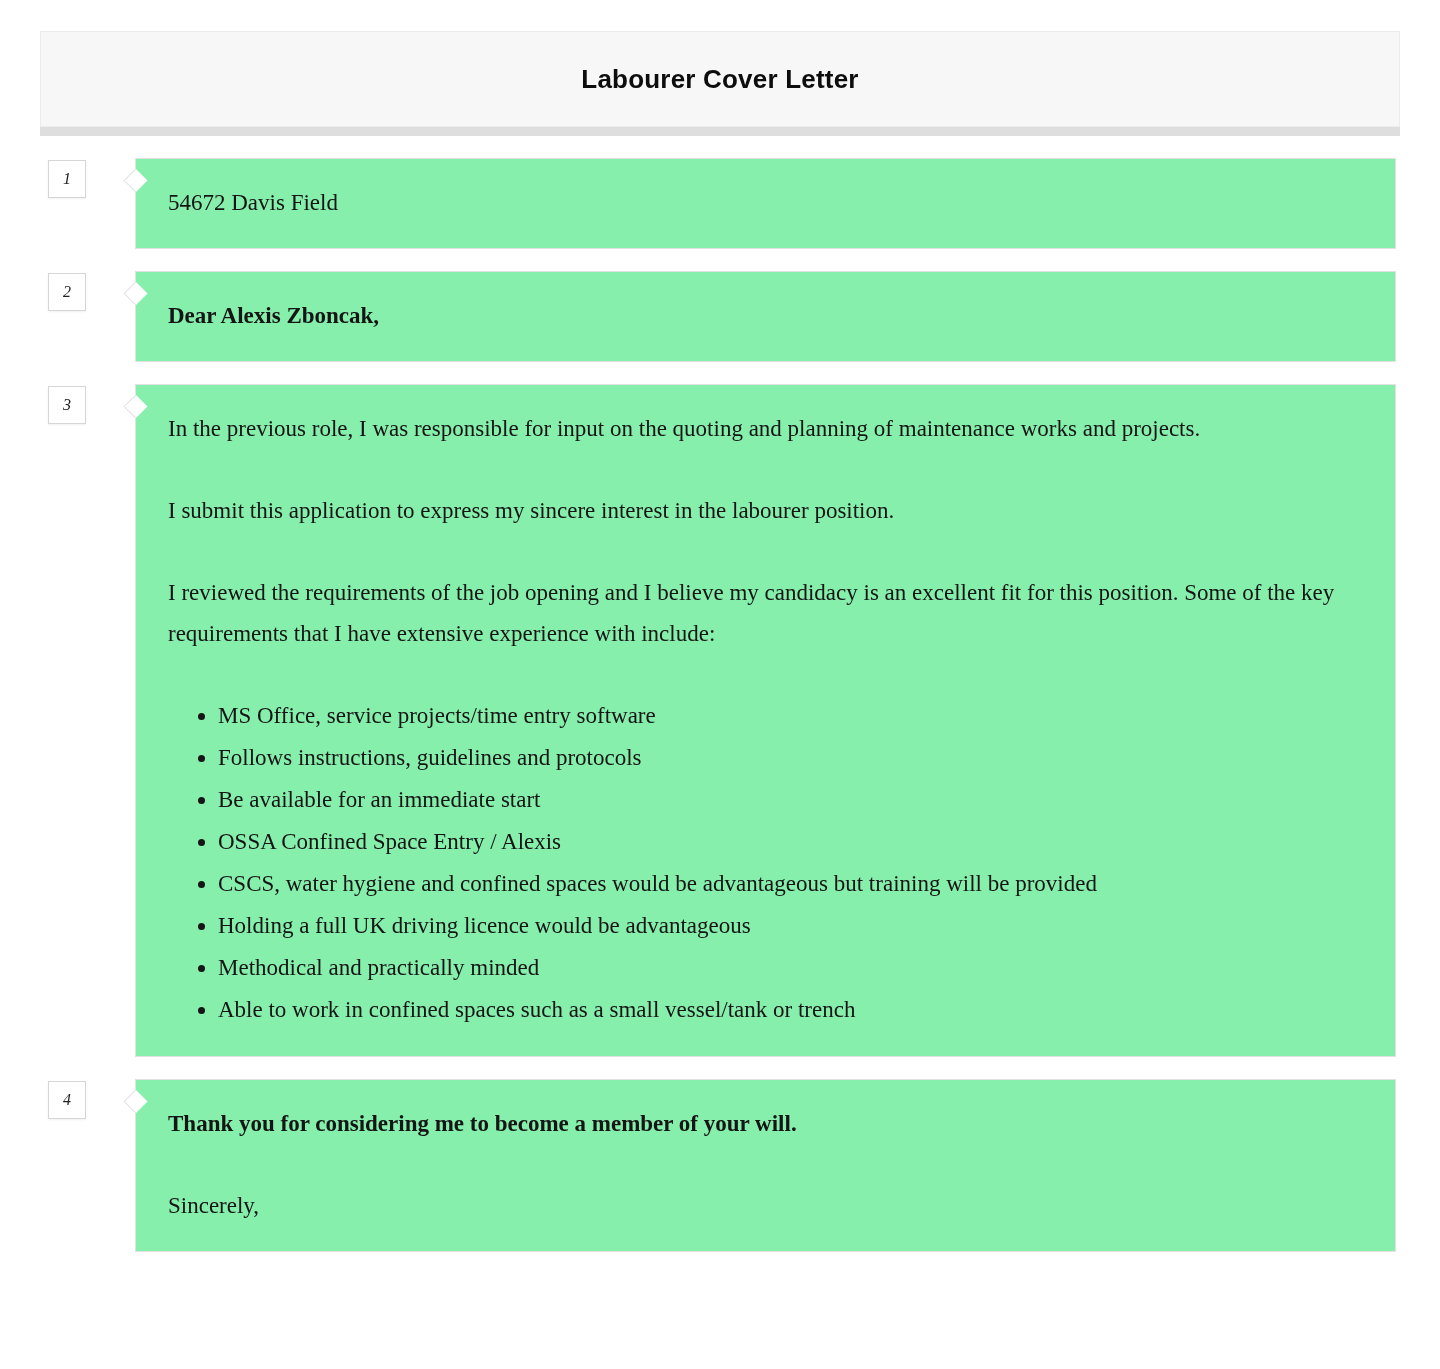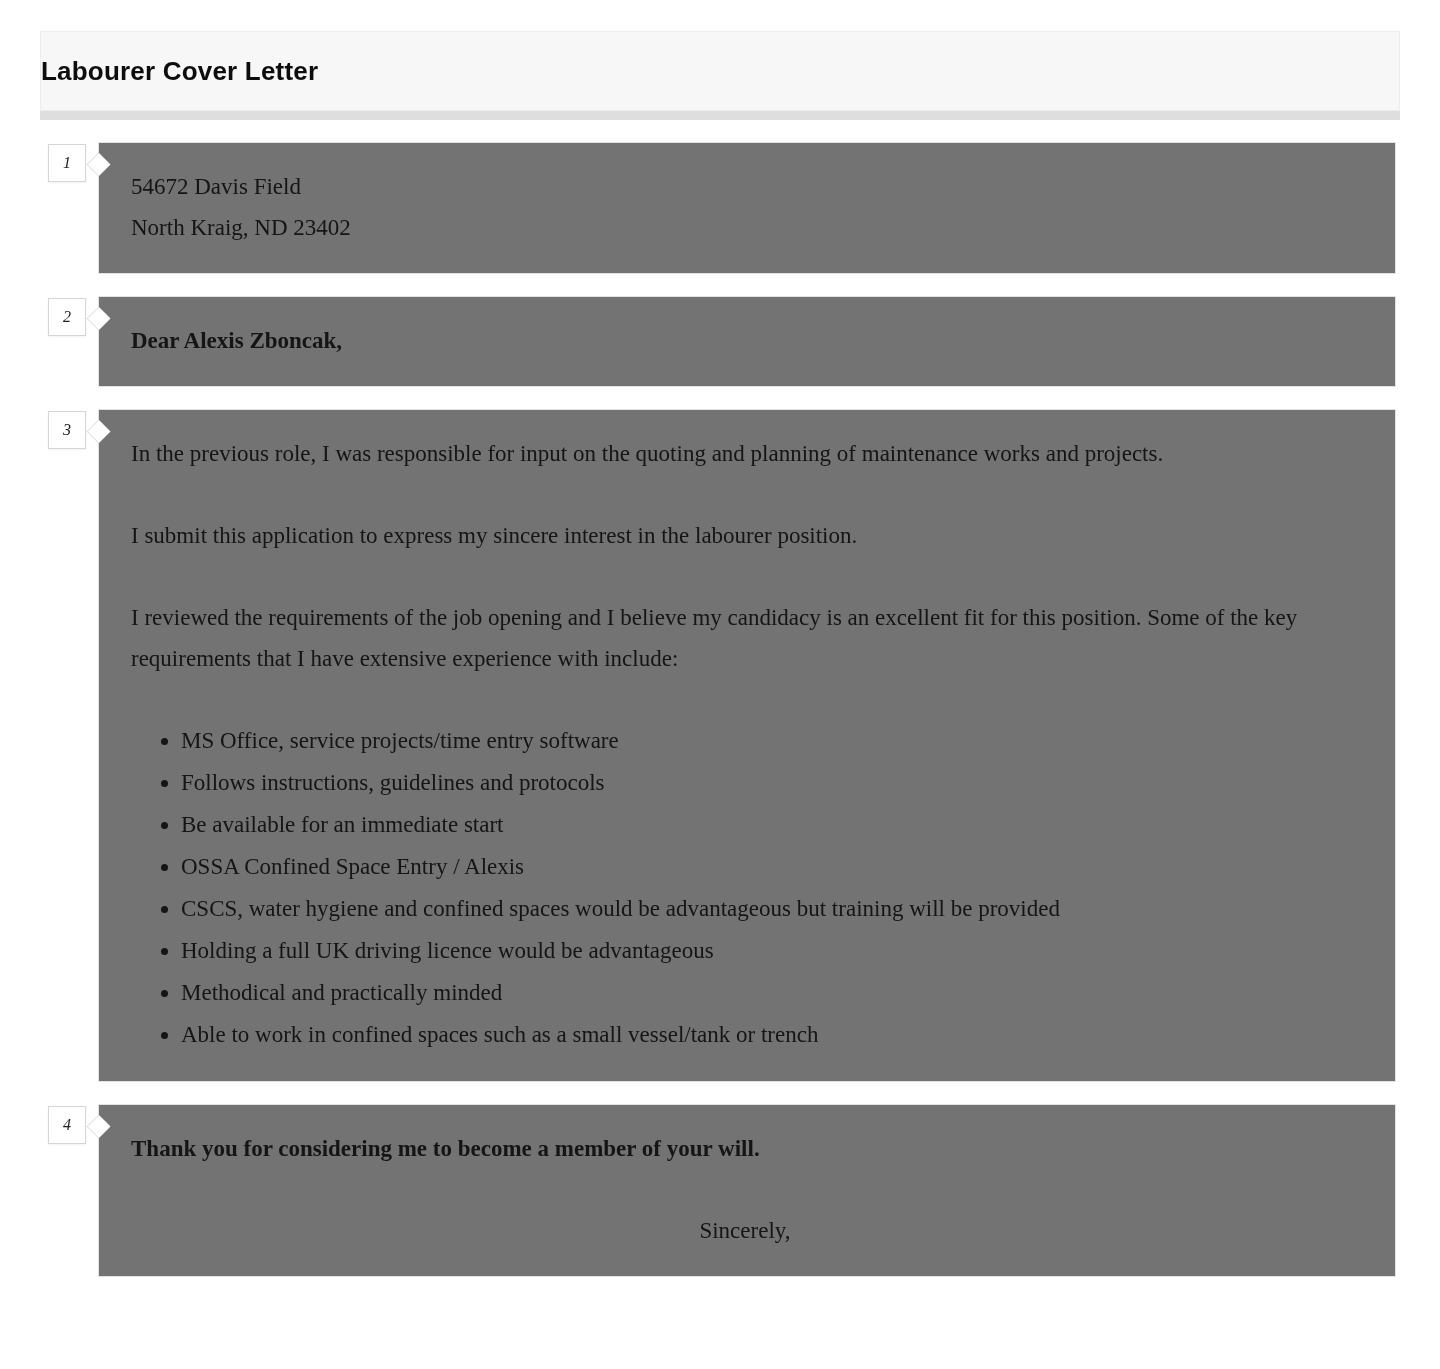--- a/index.html
+++ b/index.html
@@ -7,26 +7,26 @@
   body {
     font-family: "Liberation Serif", serif;
     color: #151515;
     width: 1440px;
   }
   .page { width: 1440px; position: relative; }
 
   
   .doc-header {
     margin: 31px 40px 0 40px;
-    height: 80px;
+    height: 96px;
     background: #f7f7f7;
     border: 1px solid #ececec;
     display: flex;
     align-items: center;
-    justify-content: flex-start;
+    justify-content: center;
   }
   .doc-header h1 {
     margin: 0;
     font-family: "Liberation Sans", sans-serif;
     font-size: 26px;
     font-weight: 700;
     color: #0d0d0d;
     letter-spacing: 0.2px;
   }
   .header-shadow {
@@ -52,22 +52,22 @@
     display: flex;
     align-items: center;
     justify-content: center;
     font-style: italic;
     font-size: 16px;
     color: #222222;
     z-index: 2;
   }
   .card {
     position: relative;
-    margin-left: 54px;
-    background: #737373;
+    margin-left: 91px;
+    background: #86efac;
     border: 1px solid #e2e2e2;
     padding: 23px 36px 25px 32px;
     font-size: 23px;
     line-height: 41px;
   }
   .card::before {
     content: "";
     position: absolute;
     left: -9px;
     top: 13px;
@@ -84,39 +84,38 @@
   .bold { font-weight: 700; }
 
   ul.bullets {
     margin: 41px 0 0 0;
     padding-left: 50px;
   }
   ul.bullets li {
     margin: 0;
     line-height: 42px;
   }
-  .sig-gap { margin-top: 41px; text-align: center; }
+  .sig-gap { margin-top: 41px; }
 </style>
 </head>
 <body>
 
 <div class="page">
 
   <header class="doc-header">
     <h1>Labourer Cover Letter</h1>
   </header>
   <div class="header-shadow"></div>
 
   <section class="block">
     <div class="badge">
       <span>1</span>
     </div>
     <div class="card">
       <p class="line">54672 Davis Field</p>
-      <p class="line">North Kraig, ND 23402</p>
     </div>
   </section>
 
   <section class="block">
     <div class="badge">
       <span>2</span>
     </div>
     <div class="card">
       <p class="bold">Dear Alexis Zboncak,</p>
     </div>

